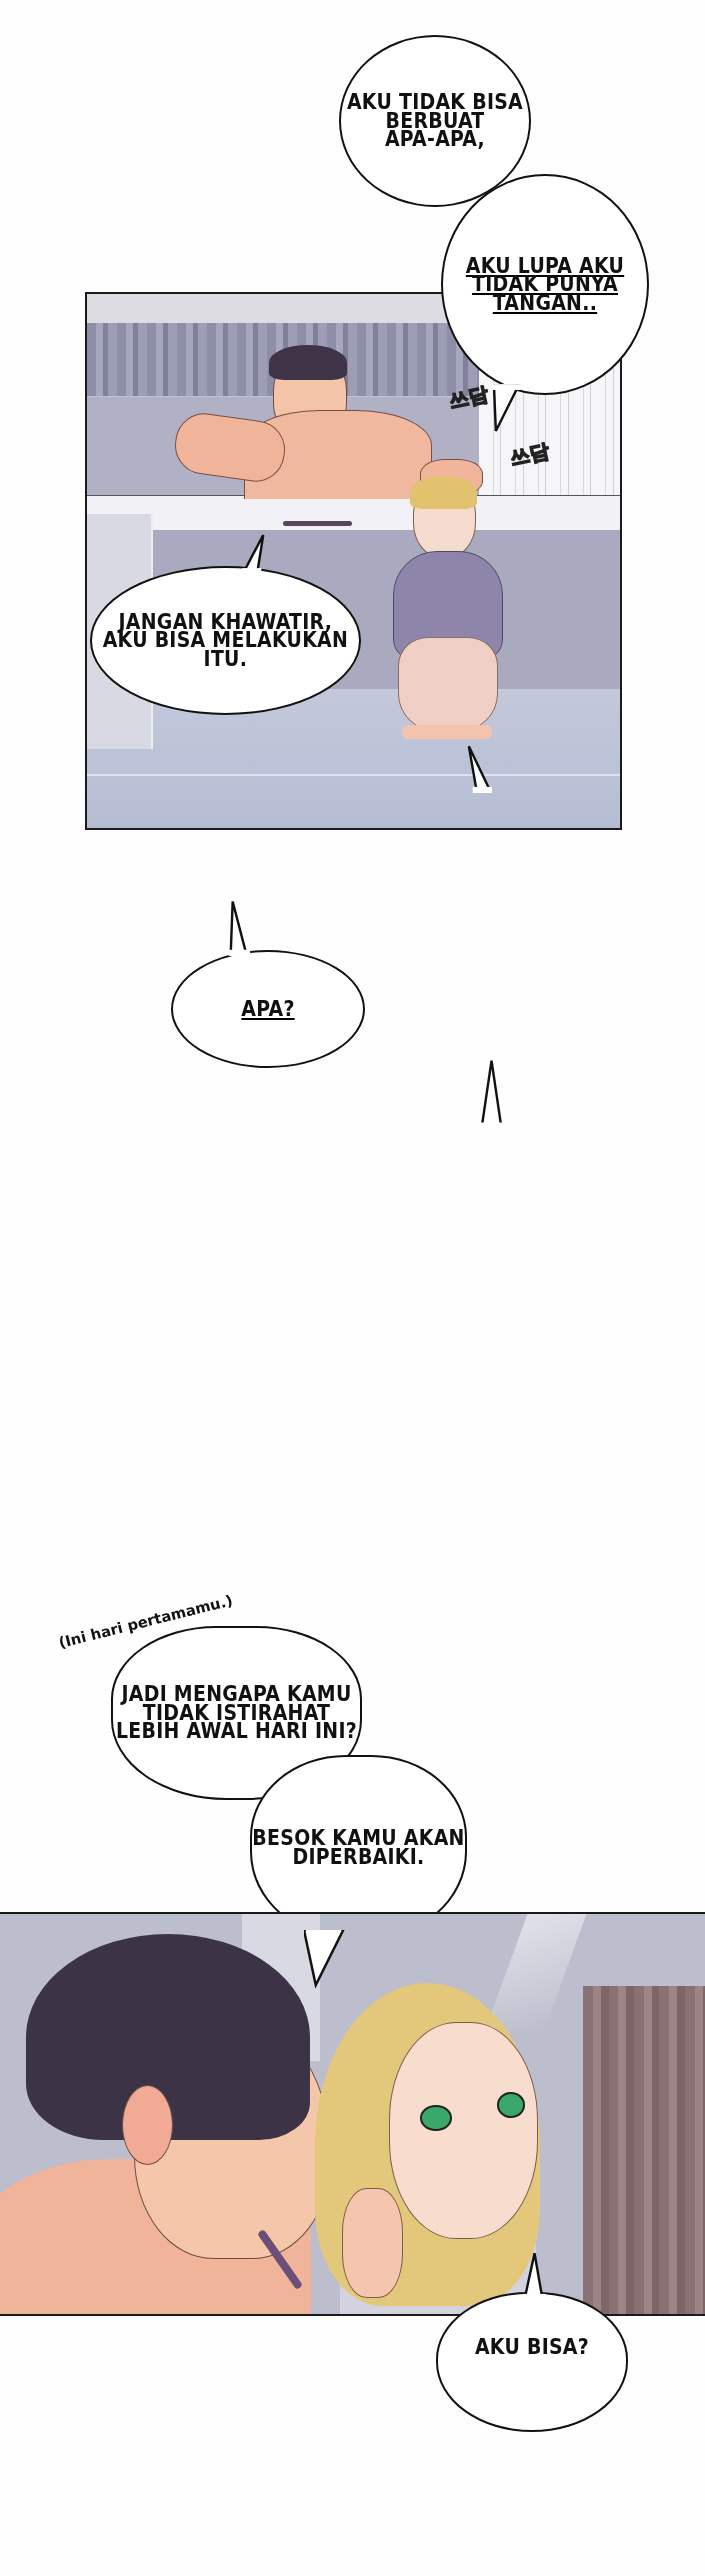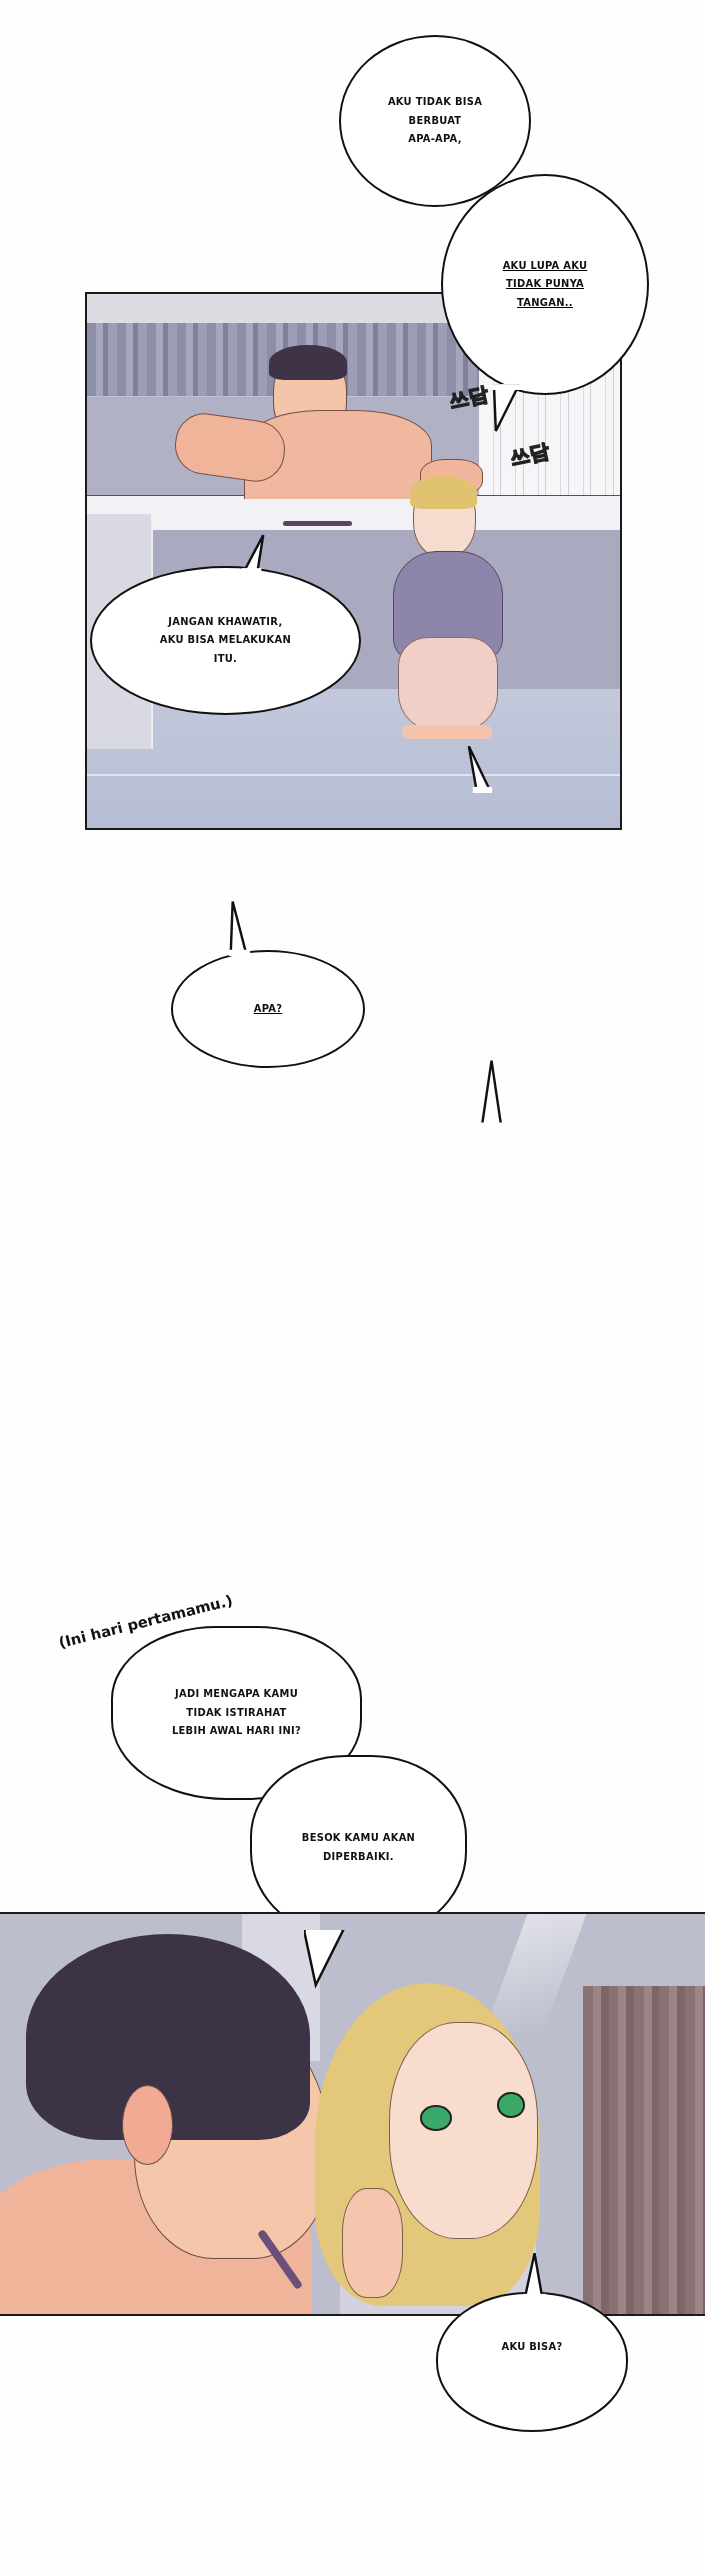--- a/index.html
+++ b/index.html
@@ -2,21 +2,21 @@
 <html><head>
 <meta charset="utf-8">
 <style>
   html,body{margin:0;padding:0;background:#ffffff;}
   body{width:705px;height:2576px;position:relative;overflow:hidden;font-family:"DejaVu Sans",sans-serif;}
   .page{position:absolute;left:0;top:0;width:705px;height:2576px;background:#fefefe;}
   .panel{position:absolute;overflow:hidden;box-sizing:border-box;border:2.9px solid #1a1a1a;}
   .layer{position:absolute;}
   .bubble{position:absolute;box-sizing:border-box;background:#fff;border:2.4px solid #111;border-radius:50%;
     display:flex;align-items:center;justify-content:center;text-align:center;}
-  .bubble .txt{font-family:"DejaVu Sans Condensed","DejaVu Sans",sans-serif;font-weight:bold;font-size:11px;
+  .bubble .txt{font-family:"DejaVu Sans Condensed","DejaVu Sans",sans-serif;font-weight:bold;font-size:21px;
     line-height:18.6px;letter-spacing:0.3px;color:#111;white-space:pre-line;text-transform:uppercase;}
   .sfx{position:absolute;font-family:"DejaVu Sans",sans-serif;font-weight:bold;font-size:19.6px;color:#fff;
     -webkit-text-stroke:1.5px #222;transform:rotate(-12deg);}
   .aside{position:absolute;font-family:"DejaVu Sans",sans-serif;font-weight:bold;font-size:14.7px;color:#111;
     transform:rotate(-14deg);transform-origin:left bottom;white-space:nowrap;}
   .fig{position:absolute;}
 </style>
 </head>
 <body>
 

